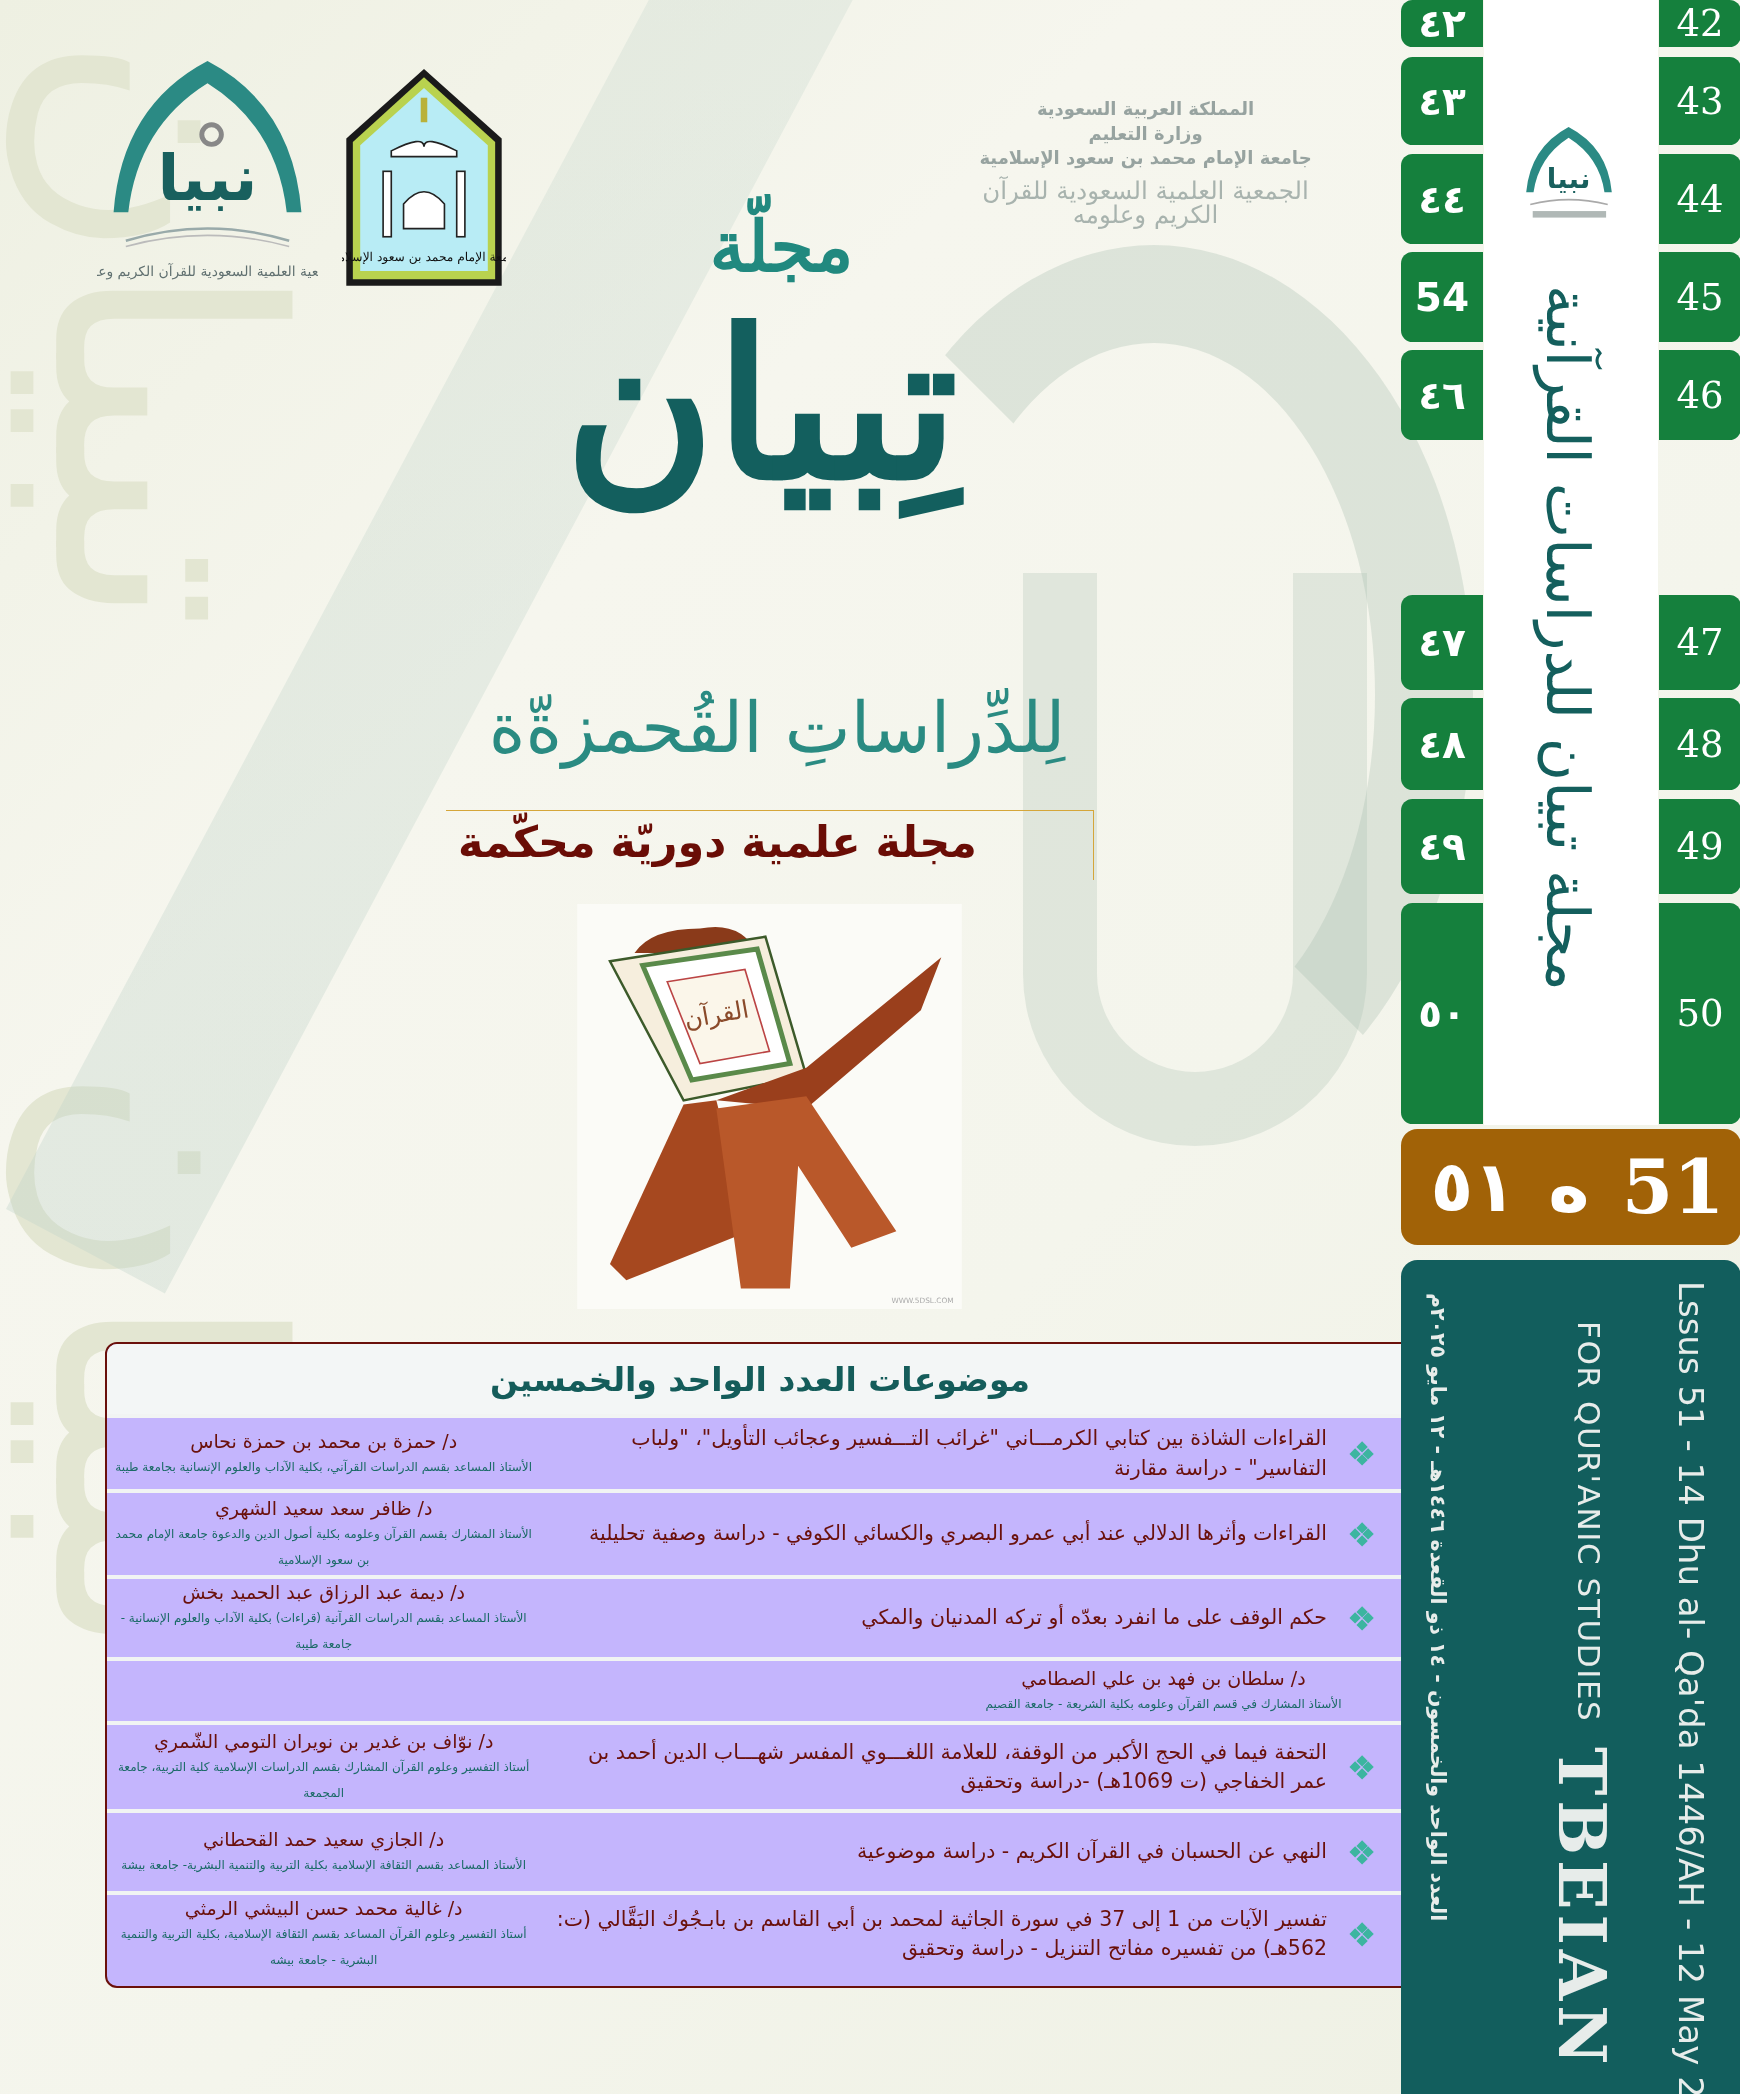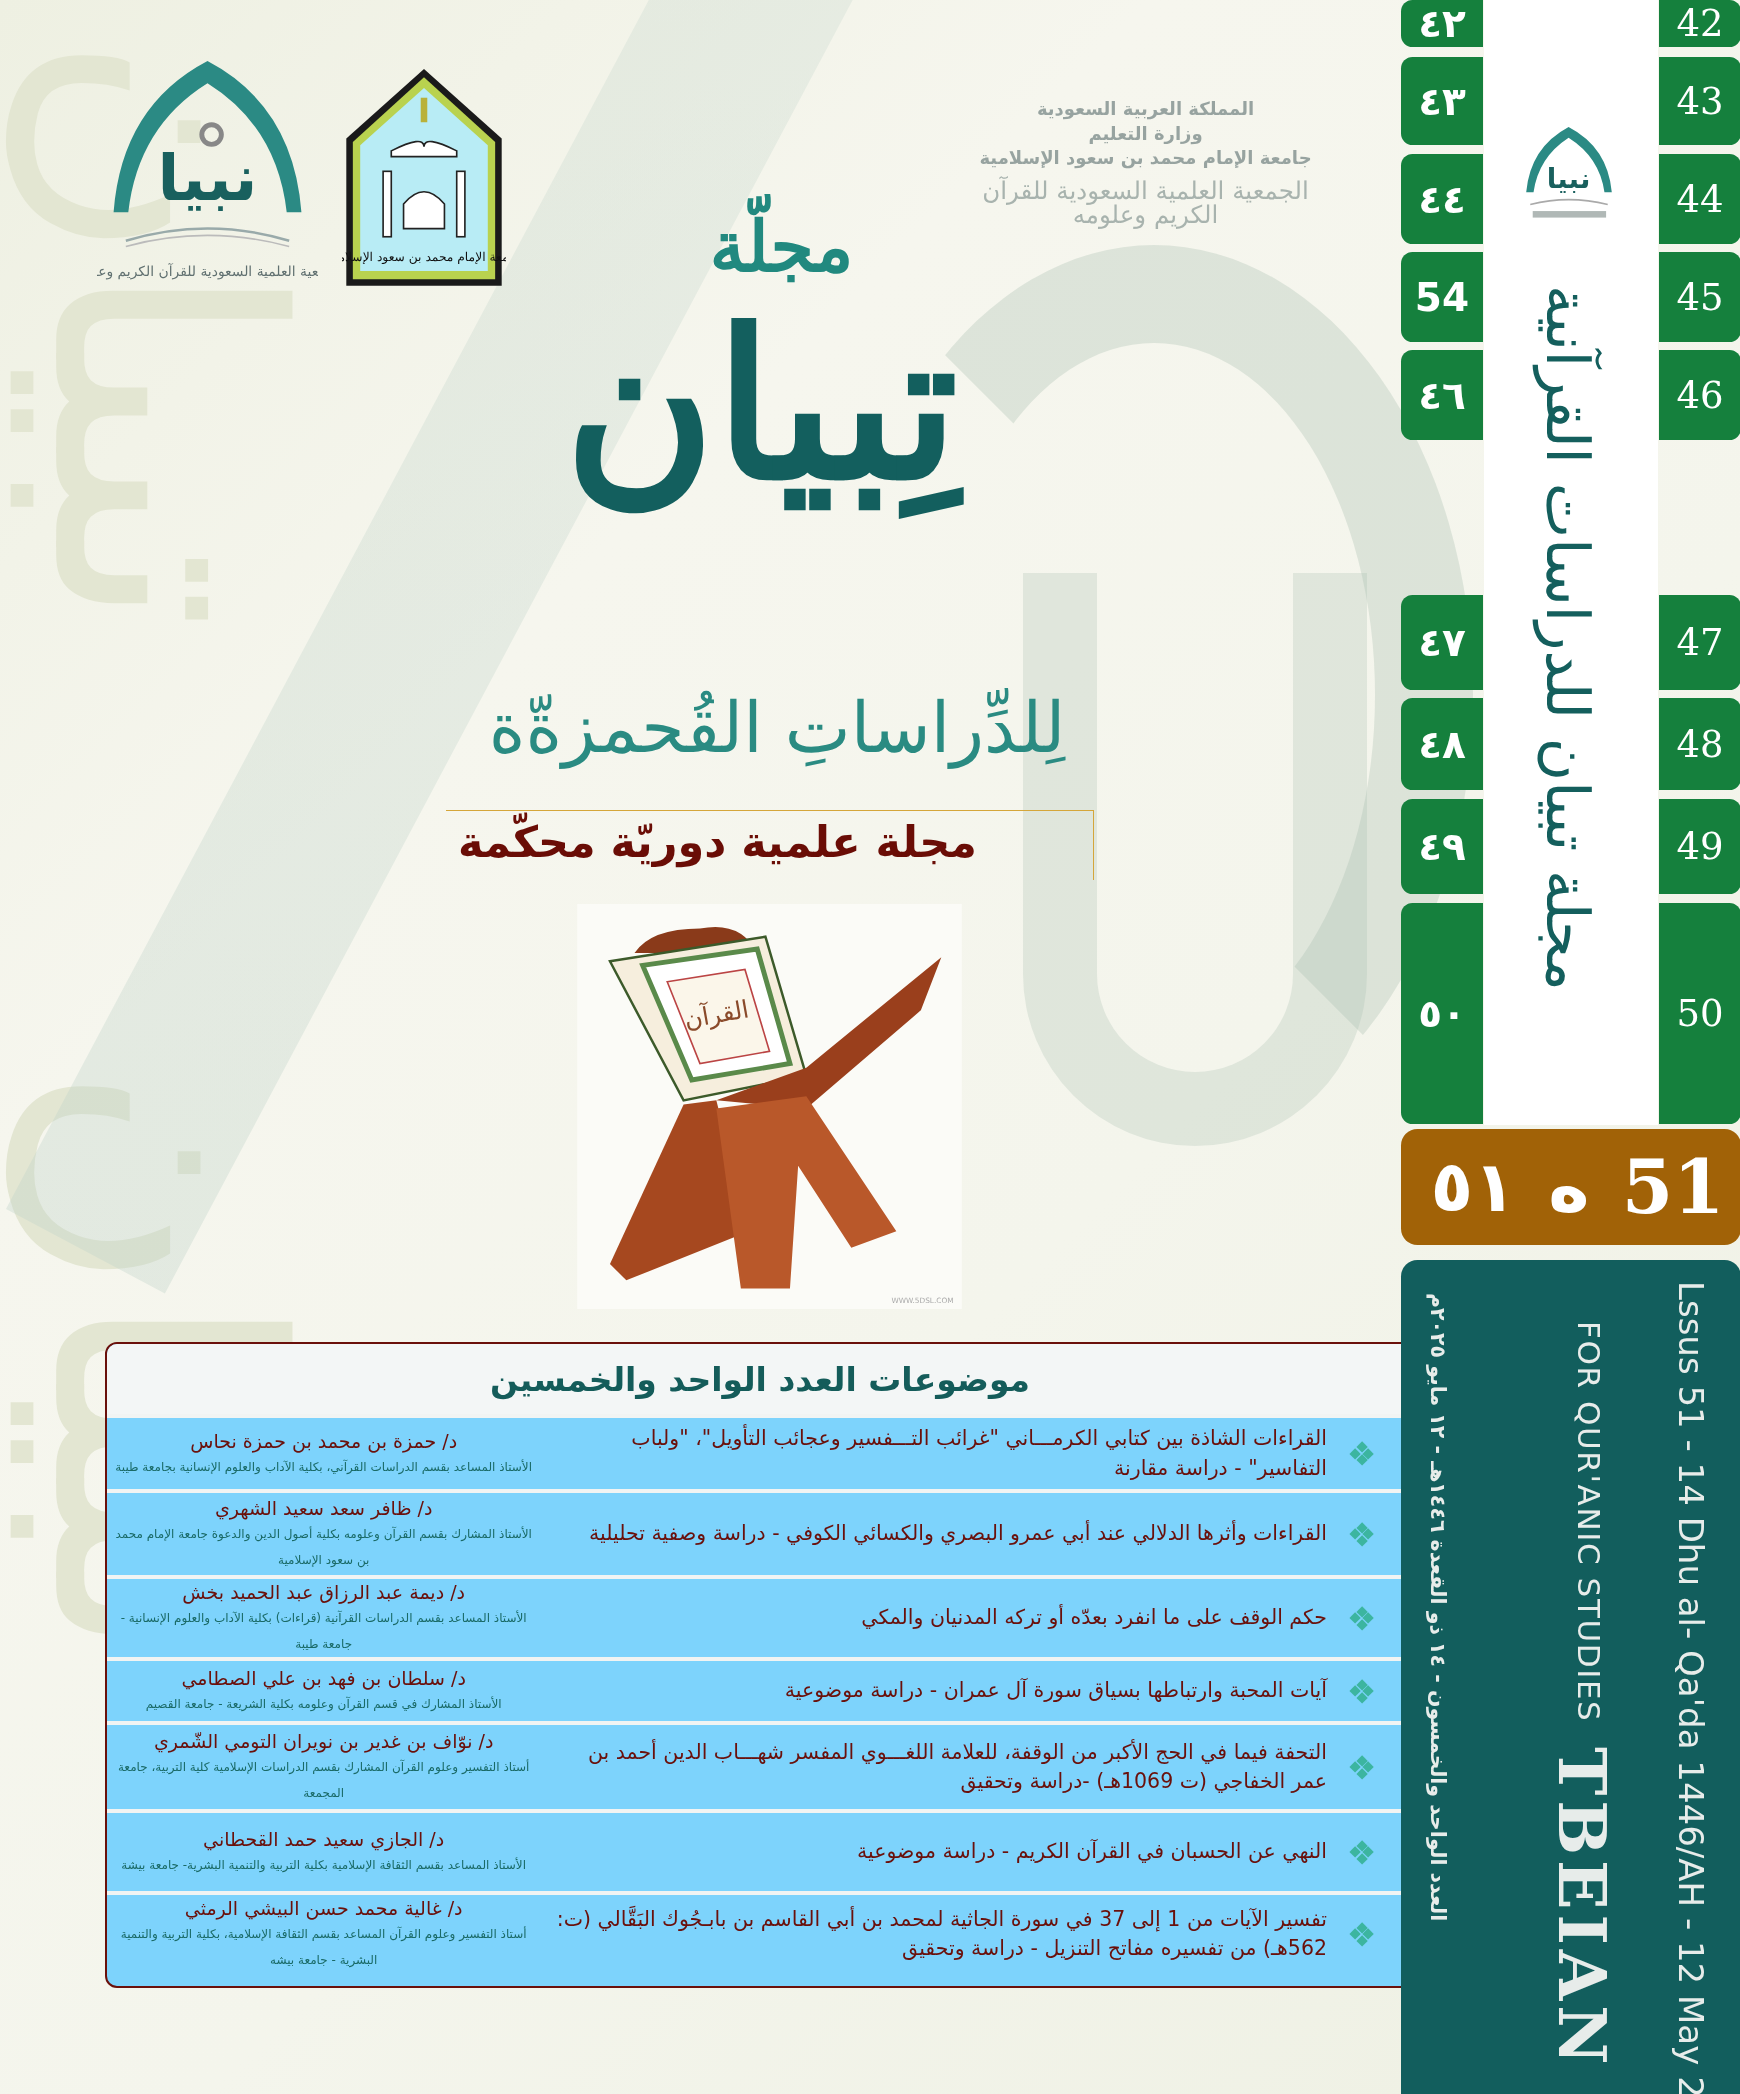--- a/index.html
+++ b/index.html
@@ -71,21 +71,21 @@
     position: absolute; left: 458px; top: 817px; width: 630px; text-align: left;
     font-size: 43px; font-weight: bold; color: #6a0d06; direction: rtl;
   }
 
   
   .stand { position: absolute; left: 577px; top: 904px; width: 385px; height: 405px; }
 
   
   .contents {
     position: absolute; left: 105px; top: 1342px; width: 1310px; height: 646px;
-    border: 2.5px solid #6a100b; border-radius: 12px; background: #7dd3fc; overflow: hidden;
+    border: 2.5px solid #6a100b; border-radius: 12px; background: #c4b5fd; overflow: hidden;
     direction: rtl;
   }
   .contents .head {
     height: 70px; background: #f3f6f6; display: flex; align-items: center; justify-content: center;
     font-size: 33px; font-weight: bold; color: #145c5a;
   }
   .row {
     display: flex; align-items: center; border-top: 4.1px solid #f1f4f3; padding: 0 41px 0 8.2px;
   }
   .row .topic {
@@ -260,29 +260,20 @@
         </span>
       <span>حكم الوقف على ما انفرد بعدّه أو تركه المدنيان والمكي</span>
     </div>
     <div class="author">
       <div class="name">د/ ديمة عبد الرزاق عبد الحميد بخش</div>
       <div class="aff">الأستاذ المساعد بقسم الدراسات القرآنية (قراءات) بكلية الآداب والعلوم الإنسانية - جامعة طيبة</div>
     </div>
   </div>
 
   <div class="row" style="height:64px;">
-    <div class="topic">
-      <span class="diamond">
-          <i></i>
-          <i></i>
-          <i></i>
-          <i></i>
-        </span>
-      <span>آيات المحبة وارتباطها بسياق سورة آل عمران - دراسة موضوعية</span>
-    </div>
     <div class="author">
       <div class="name">د/ سلطان بن فهد بن علي الصطامي</div>
       <div class="aff">الأستاذ المشارك في قسم القرآن وعلومه بكلية الشريعة - جامعة القصيم</div>
     </div>
   </div>
 
   <div class="row" style="height:88px;">
     <div class="topic">
       <span class="diamond">
           <i></i>

